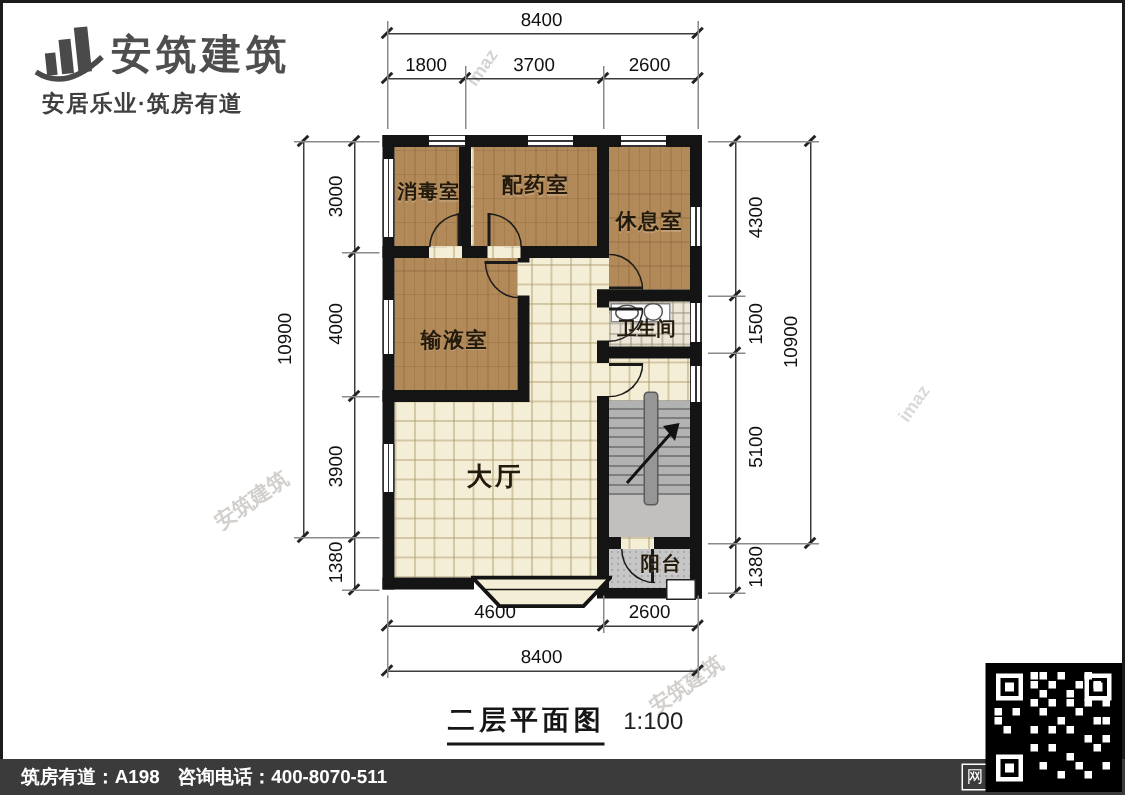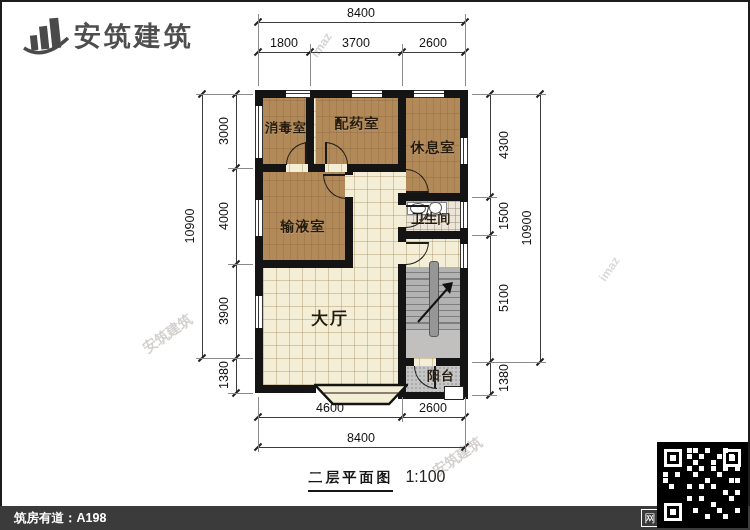--- a/index.html
+++ b/index.html
@@ -39,21 +39,21 @@
   .dlabv{position:absolute;font-size:12.5px;color:#111;transform:translate(-50%,-50%) rotate(-90deg);white-space:nowrap;}
   .rlab{position:absolute;font-weight:700;color:#241a0c;letter-spacing:1px;transform:translate(-50%,-50%);white-space:nowrap;
         text-shadow:0 1px 0 rgba(255,255,255,.18);}
   .wm{position:absolute;color:rgba(115,105,95,.32);font-weight:700;white-space:nowrap;pointer-events:none;}
   .fixture{position:absolute;background:#fdfdfd;border:1px solid #666;}
   
   #brandname{position:absolute;left:74px;top:18px;font-size:27px;font-weight:700;color:#4e4e4e;letter-spacing:3px;}
   #tagline{position:absolute;left:28px;top:60px;font-size:15px;font-weight:700;color:#3f3f3f;letter-spacing:1px;}
   
   #titleblock{position:absolute;left:262px;top:468px;width:230px;display:flex;justify-content:center;align-items:baseline;gap:12px;}
-  #maintitle{font-size:14px;font-weight:700;color:#161616;letter-spacing:3px;border-bottom:2px solid #161616;padding-bottom:3px;}
+  #maintitle{font-size:18px;font-weight:700;color:#161616;letter-spacing:3px;border-bottom:2px solid #161616;padding-bottom:3px;}
   #mapscale{font-size:16px;color:#222;}
   
   #footerbar{position:absolute;left:0;top:506px;width:750px;height:24px;background:#3b3b3b;display:flex;align-items:center;color:#fff;font-size:12.5px;}
   #footerbar .fno{margin-left:14px;font-weight:600;}
   #footerbar .fco{margin-left:36px;font-weight:600;}
   #footerbar .fsv{margin-left:12px;font-weight:600;}
   #footerbar .fph{margin-left:12px;font-weight:600;}
   #webbadge{position:absolute;left:641px;top:509px;width:16px;height:16px;border:1px solid #fff;color:#fff;font-size:11px;line-height:16px;text-align:center;background:#3b3b3b;}
   
   #qr{position:absolute;left:657px;top:442px;width:91px;height:86px;background:#000;}
@@ -76,20 +76,21 @@
     <svg width="48" height="44" viewBox="0 0 48 44">
       <g transform="rotate(-6 24 22)" fill="#4a4a4a">
         <rect x="8" y="20" width="7" height="15"></rect>
         <rect x="18" y="12" width="8" height="23"></rect>
         <rect x="29" y="5" width="9" height="30"></rect>
       </g>
       <path d="M2,34 Q22,47 46,24" stroke="#4a4a4a" stroke-width="3.5" fill="none"></path>
     </svg>
   </div>
   <div id="brandname">安筑建筑</div>
+  <div id="tagline">安居乐业·筑房有道</div>
 
   <div class="wm" style="left:280px;top:185px;font-size:15px;transform:rotate(-35deg);">安筑建筑</div>
   <div class="wm" style="left:140px;top:325px;font-size:14px;transform:rotate(-35deg);">安筑建筑</div>
   <div class="wm" style="left:430px;top:448px;font-size:14px;transform:rotate(-35deg);">安筑建筑</div>
   <div class="wm" style="left:308px;top:38px;font-size:12px;transform:rotate(-55deg);color:rgba(140,140,140,.38);">imaz</div>
   <div class="wm" style="left:596px;top:262px;font-size:12px;transform:rotate(-55deg);color:rgba(140,140,140,.33);">imaz</div>
 
   <div class="tilebase" style="left:263px;top:98px;width:197px;height:287px;"></div>
   <div class="wood" style="left:263px;top:98px;width:45px;height:66px;"></div>
   <div class="wood" style="left:316px;top:98px;width:82px;height:66px;"></div>
@@ -253,20 +254,21 @@
   <div class="ext" style="left:472px;top:362px;width:74px;height:1px;"></div>
   <div class="ext" style="left:472px;top:395px;width:25px;height:1px;"></div>
 
   <div id="titleblock">
     <span id="maintitle">二层平面图</span>
     <span id="mapscale">1:100</span>
   </div>
 
   <div id="footerbar">
     <span class="fno">筑房有道：A198</span>
+    <span class="fph">咨询电话：400-8070-511</span>
   </div>
   <div id="webbadge">网</div>
 
   <div id="qr">
     <div class="qf" style="left:7px;top:7px;"></div>
     <div class="qf" style="left:66px;top:7px;"></div>
     <div class="qf" style="left:7px;top:61px;"></div>
     <div id="qm"></div>
   </div>
 

